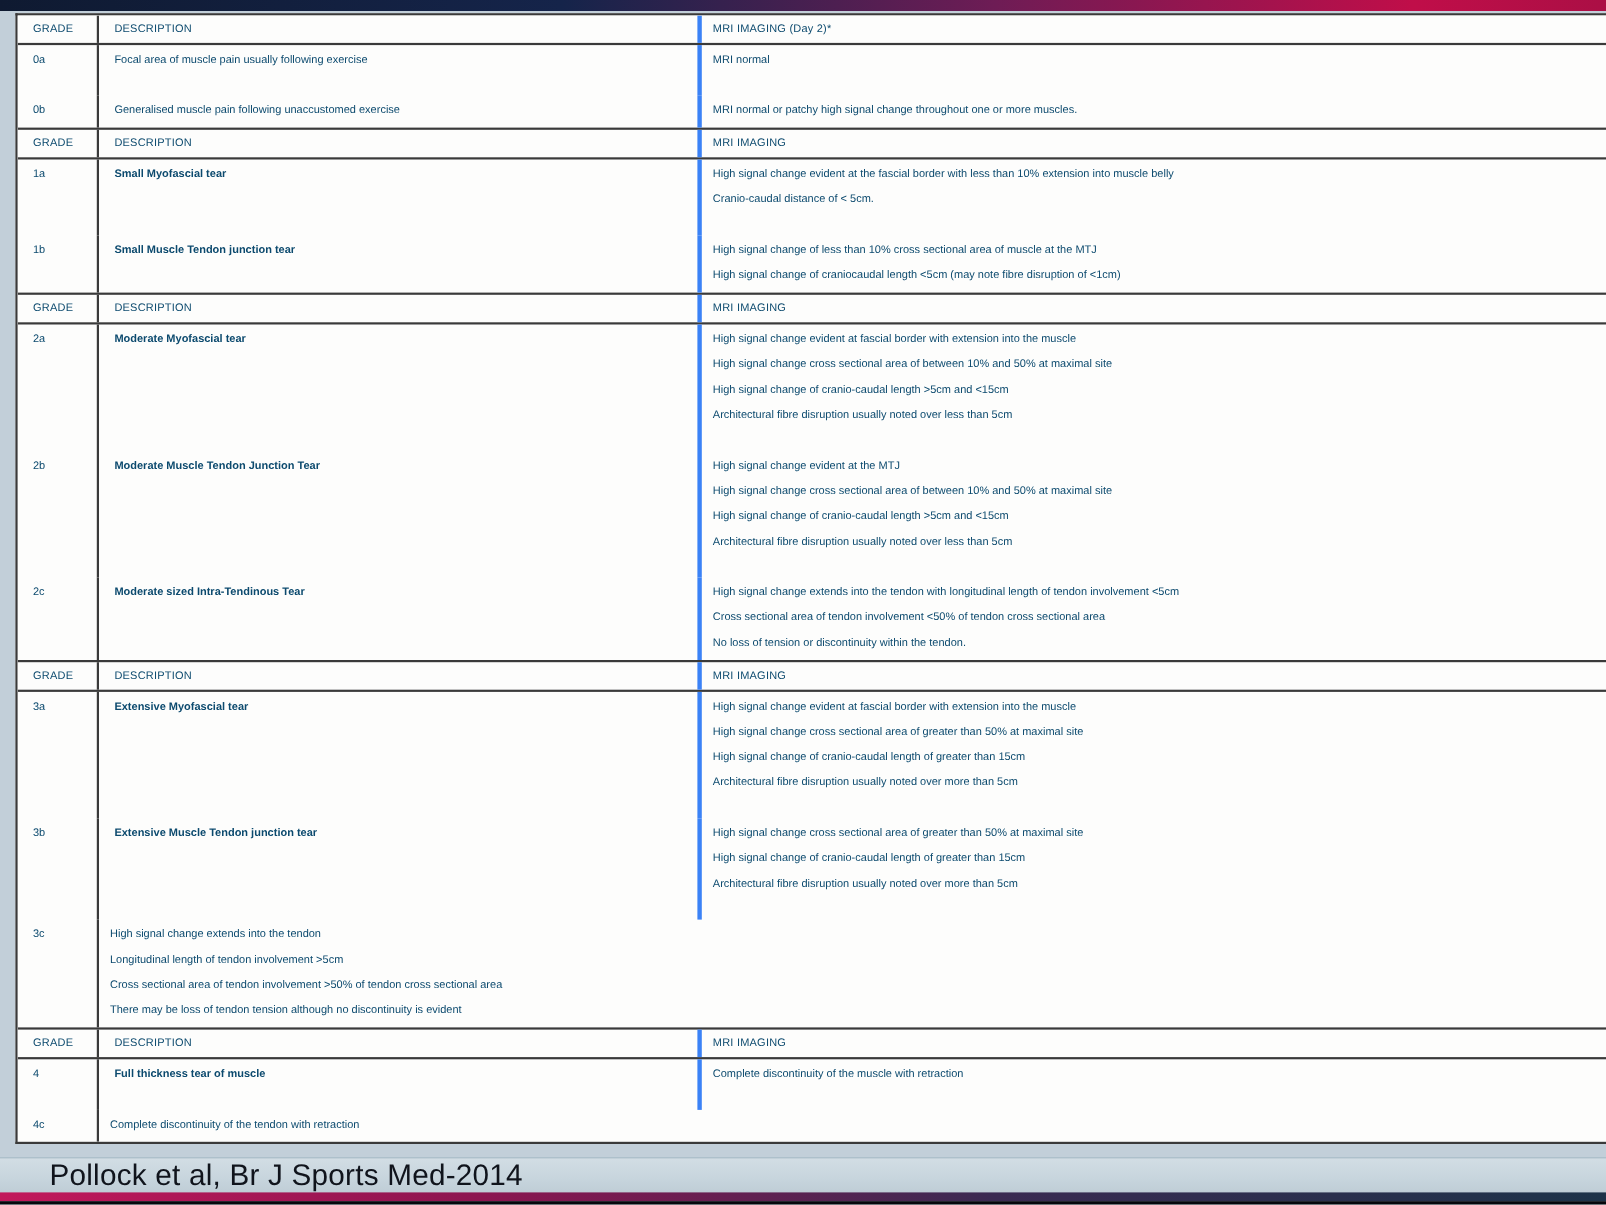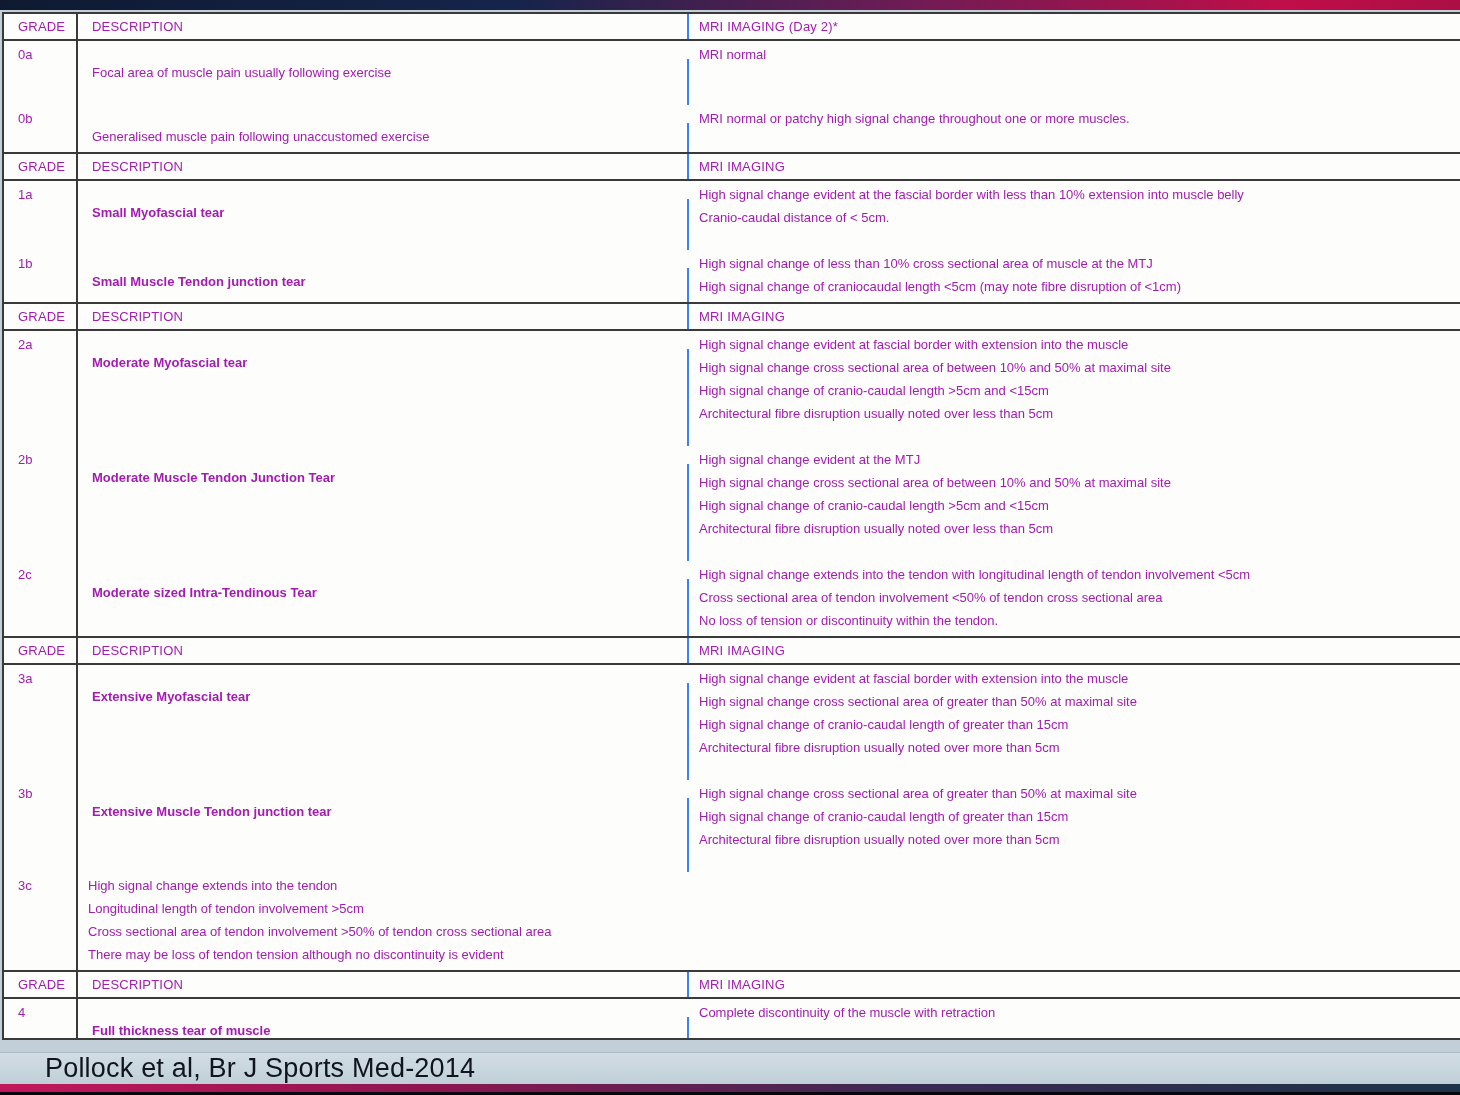--- a/index.html
+++ b/index.html
@@ -7,39 +7,39 @@
     width: 1460px; height: 1095px;
     position: relative; overflow: hidden;
     background: #c2cfd9;
     font-family: "Liberation Sans", sans-serif;
   }
   .top-strip {
     position: absolute; top: 0; left: 0; width: 100%; height: 10px;
     background: linear-gradient(90deg, #0f1a31 0%, #15244a 35%, #6e1c55 62%, #c00e49 88%, #ab0f45 100%);
   }
   .table-wrap {
-    position: absolute; top: 12px; left: 2px; right: 0; height: 1028px;
+    position: absolute; top: 12px; left: 14px; right: 0; height: 1028px;
     box-sizing: border-box;
     background: #fdfdfc;
     border: 2px solid #3a3a3a; border-right: none;
     overflow: hidden;
-    color: #a21caf;
-    font-size: 13px; line-height: 23px;
+    color: #0c4a6e;
+    font-size: 10px; line-height: 23px;
   }
   .row { display: flex; align-items: stretch; }
   .c { box-sizing: border-box; }
   .cg { width: 74px; flex: none; border-right: 2px solid #3a3a3a; padding: 2px 6px 2px 14px; }
-  .cd { width: 611px; flex: none; border-right: 2px solid #3b82f6; padding: 2px 10px 2px 14px; }
+  .cd { width: 548px; flex: none; border-right: 4px solid #3b82f6; padding: 2px 10px 2px 14px; }
   .cm { flex: 1; padding: 2px 10px 2px 10px; }
   .shead { border-bottom: 2px solid #3a3a3a; background: #fdfdfc; }
   .section:not(:first-child) .shead { border-top: 2px solid #3a3a3a; }
   .shead .c { padding-top: 1px; padding-bottom: 1px; letter-spacing: 0.2px; }
   .entry .cg, .entry .cd, .entry .cm { padding-bottom: 21px; }
   .entry:last-child .cg, .entry:last-child .cd, .entry:last-child .cm { padding-bottom: 4px; }
-  .entry .cd { font-weight: bold; margin-top: 18px; }
+  .entry .cd { font-weight: bold; }
   .section-plain .entry .cd { font-weight: normal; }
   .mri-line { min-height: 23px; }
   .footer-bar {
     position: absolute; left: 0; right: 0; bottom: 11px; height: 32px;
     background: linear-gradient(180deg, #d2dde4 0%, #c7d5dd 60%, #bfcdd6 100%);
     border-top: 1px solid #a9bcc7;
     display: flex; align-items: center; padding-left: 45px;
     box-sizing: border-box;
   }
   .footer-text { font-size: 27px; color: #10141c; letter-spacing: 0.2px; }

